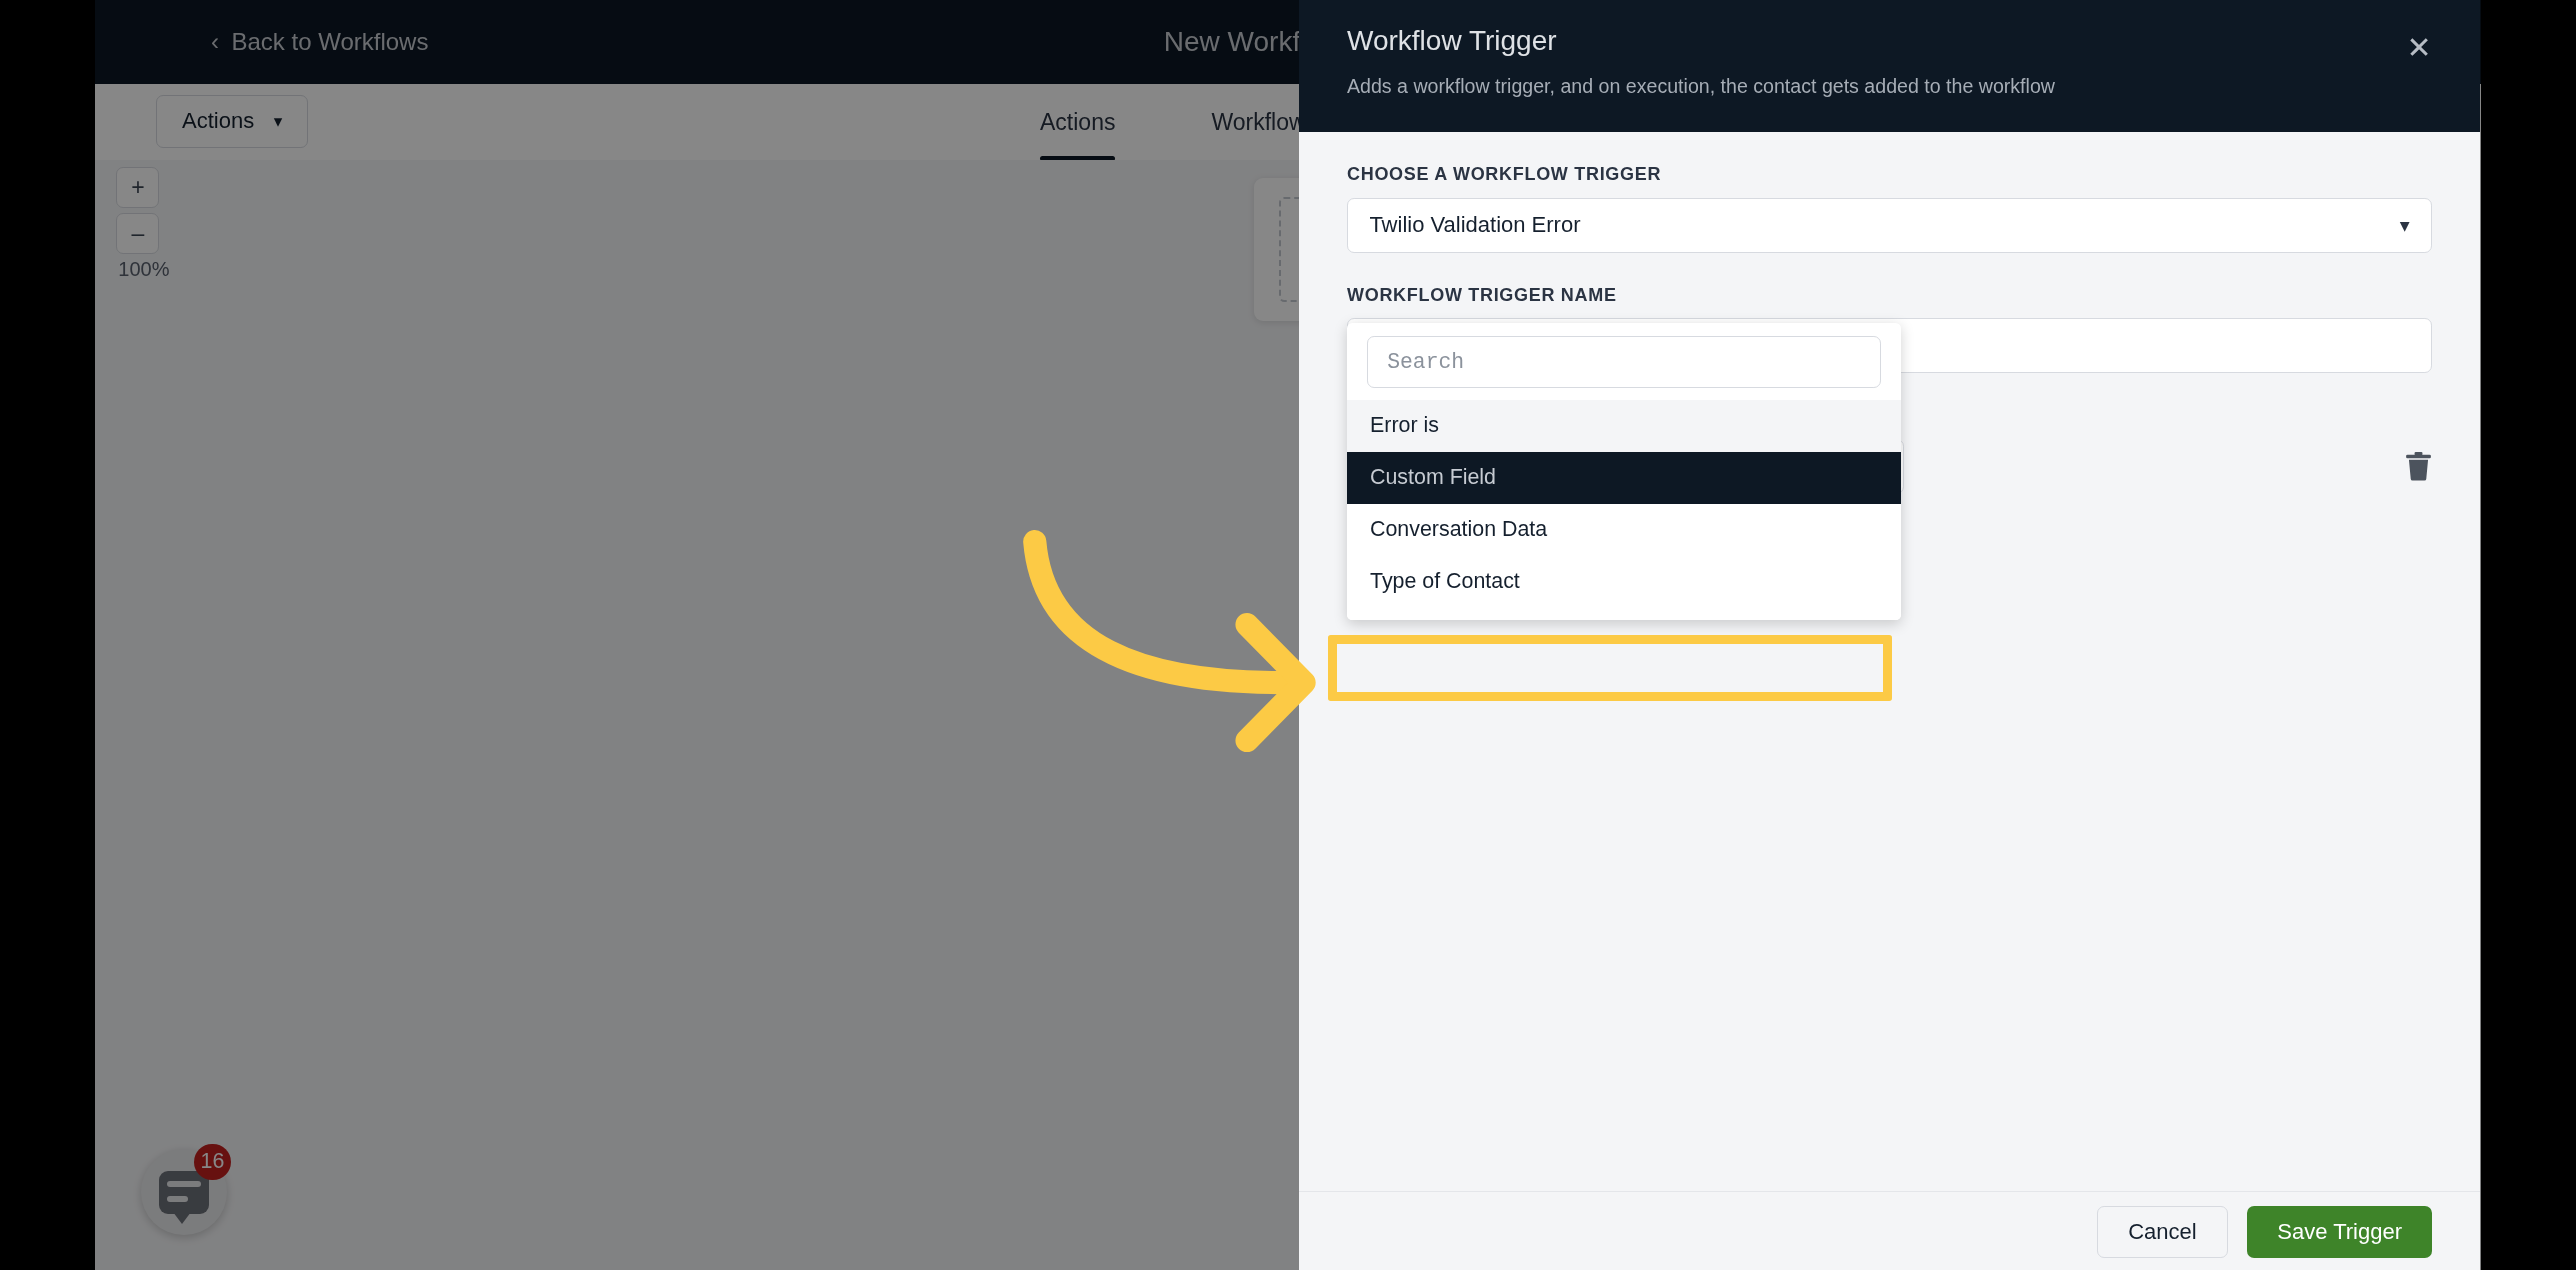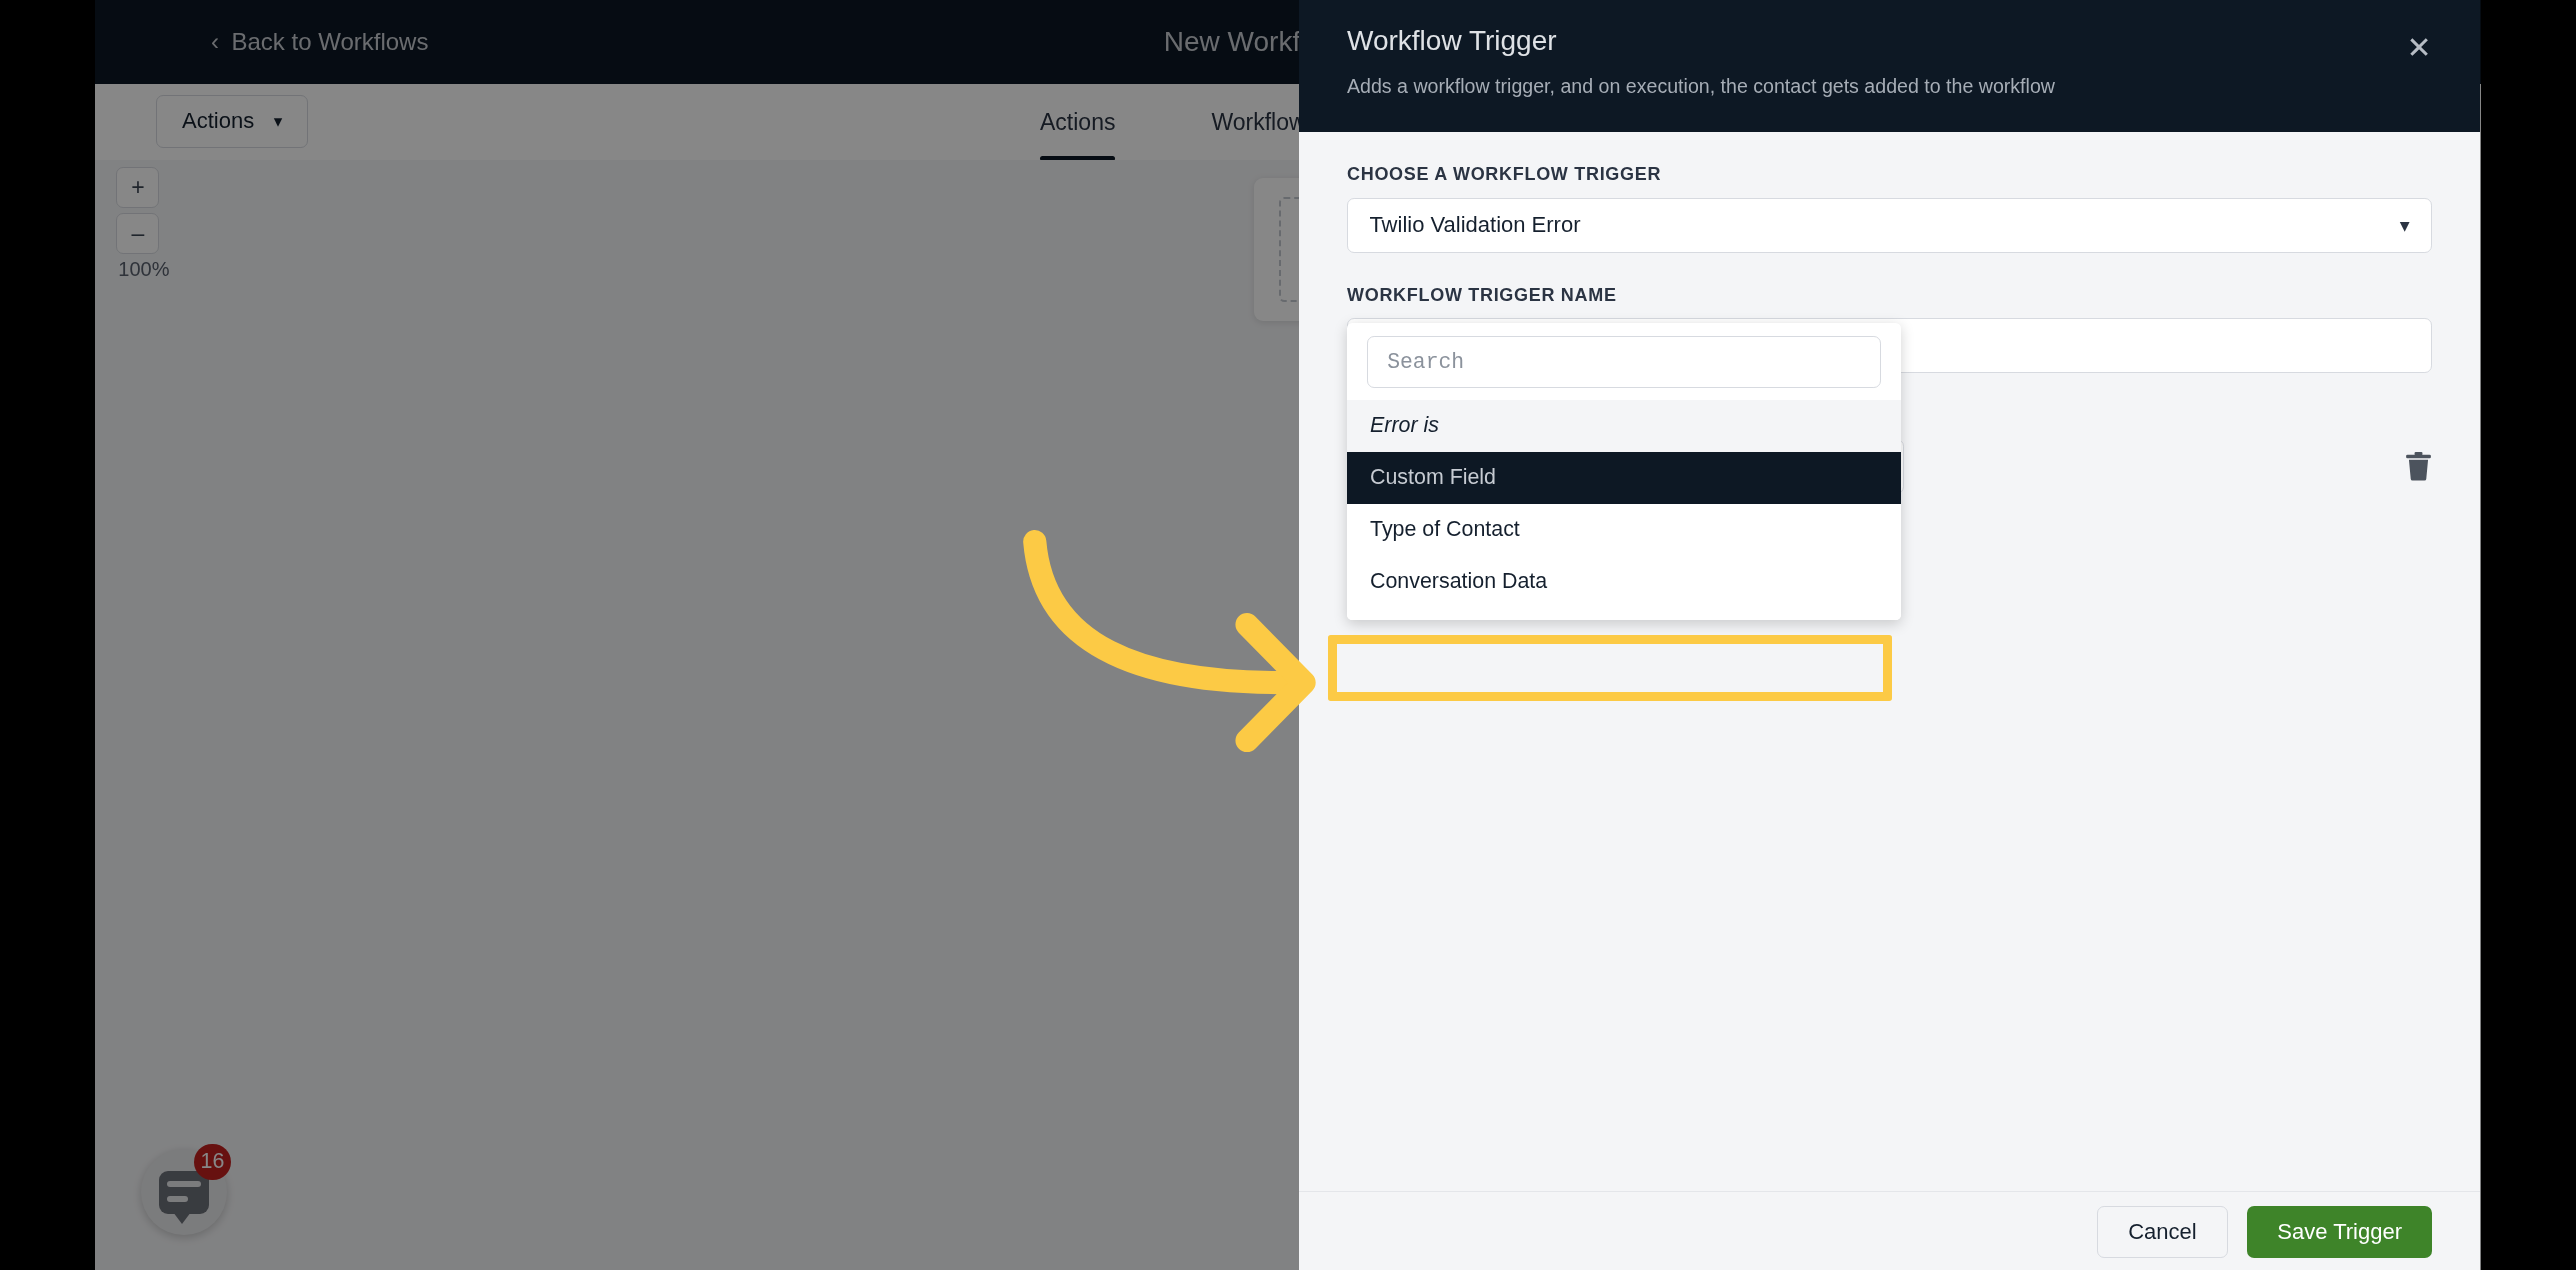--- a/index.html
+++ b/index.html
@@ -405,21 +405,20 @@
   }
   .dd-item {
     background: #ffffff;
     color: #15202e;
     font-size: 21.4px;
     padding: 13.4px 23px;
     cursor: pointer;
   }
   .dd-item.highlighted {
     background: #f4f5f7;
-    font-style: italic;
   }
   .dropdown-bottom-pad { height: 12.5px; background: #ffffff; border-radius: 0 0 5.3px 5.3px; }
 
   
   .highlight-ring {
     position: absolute;
     left: 1328px;
     top: 635px;
     width: 546px;
     height: 48px;
@@ -577,22 +576,22 @@
       </div>
 
       <div class="dropdown">
         <div class="dropdown-search-wrap">
           <input class="dropdown-search" type="text" placeholder="Search" style="">
         </div>
 
         <div class="dd-item highlighted">Error is</div>
 
         <div class="dd-group-header">Custom Field</div>
+        <div class="dd-item">Conversation Data</div>
         <div class="dd-item">Type of Contact</div>
-        <div class="dd-item">Conversation Data</div>
         <div class="dropdown-bottom-pad"></div>
       </div>
 
     </div>
 
     <div class="panel-footer">
       <div class="btn btn-cancel">Cancel</div>
       <div class="btn btn-save">Save Trigger</div>
     </div>
 

